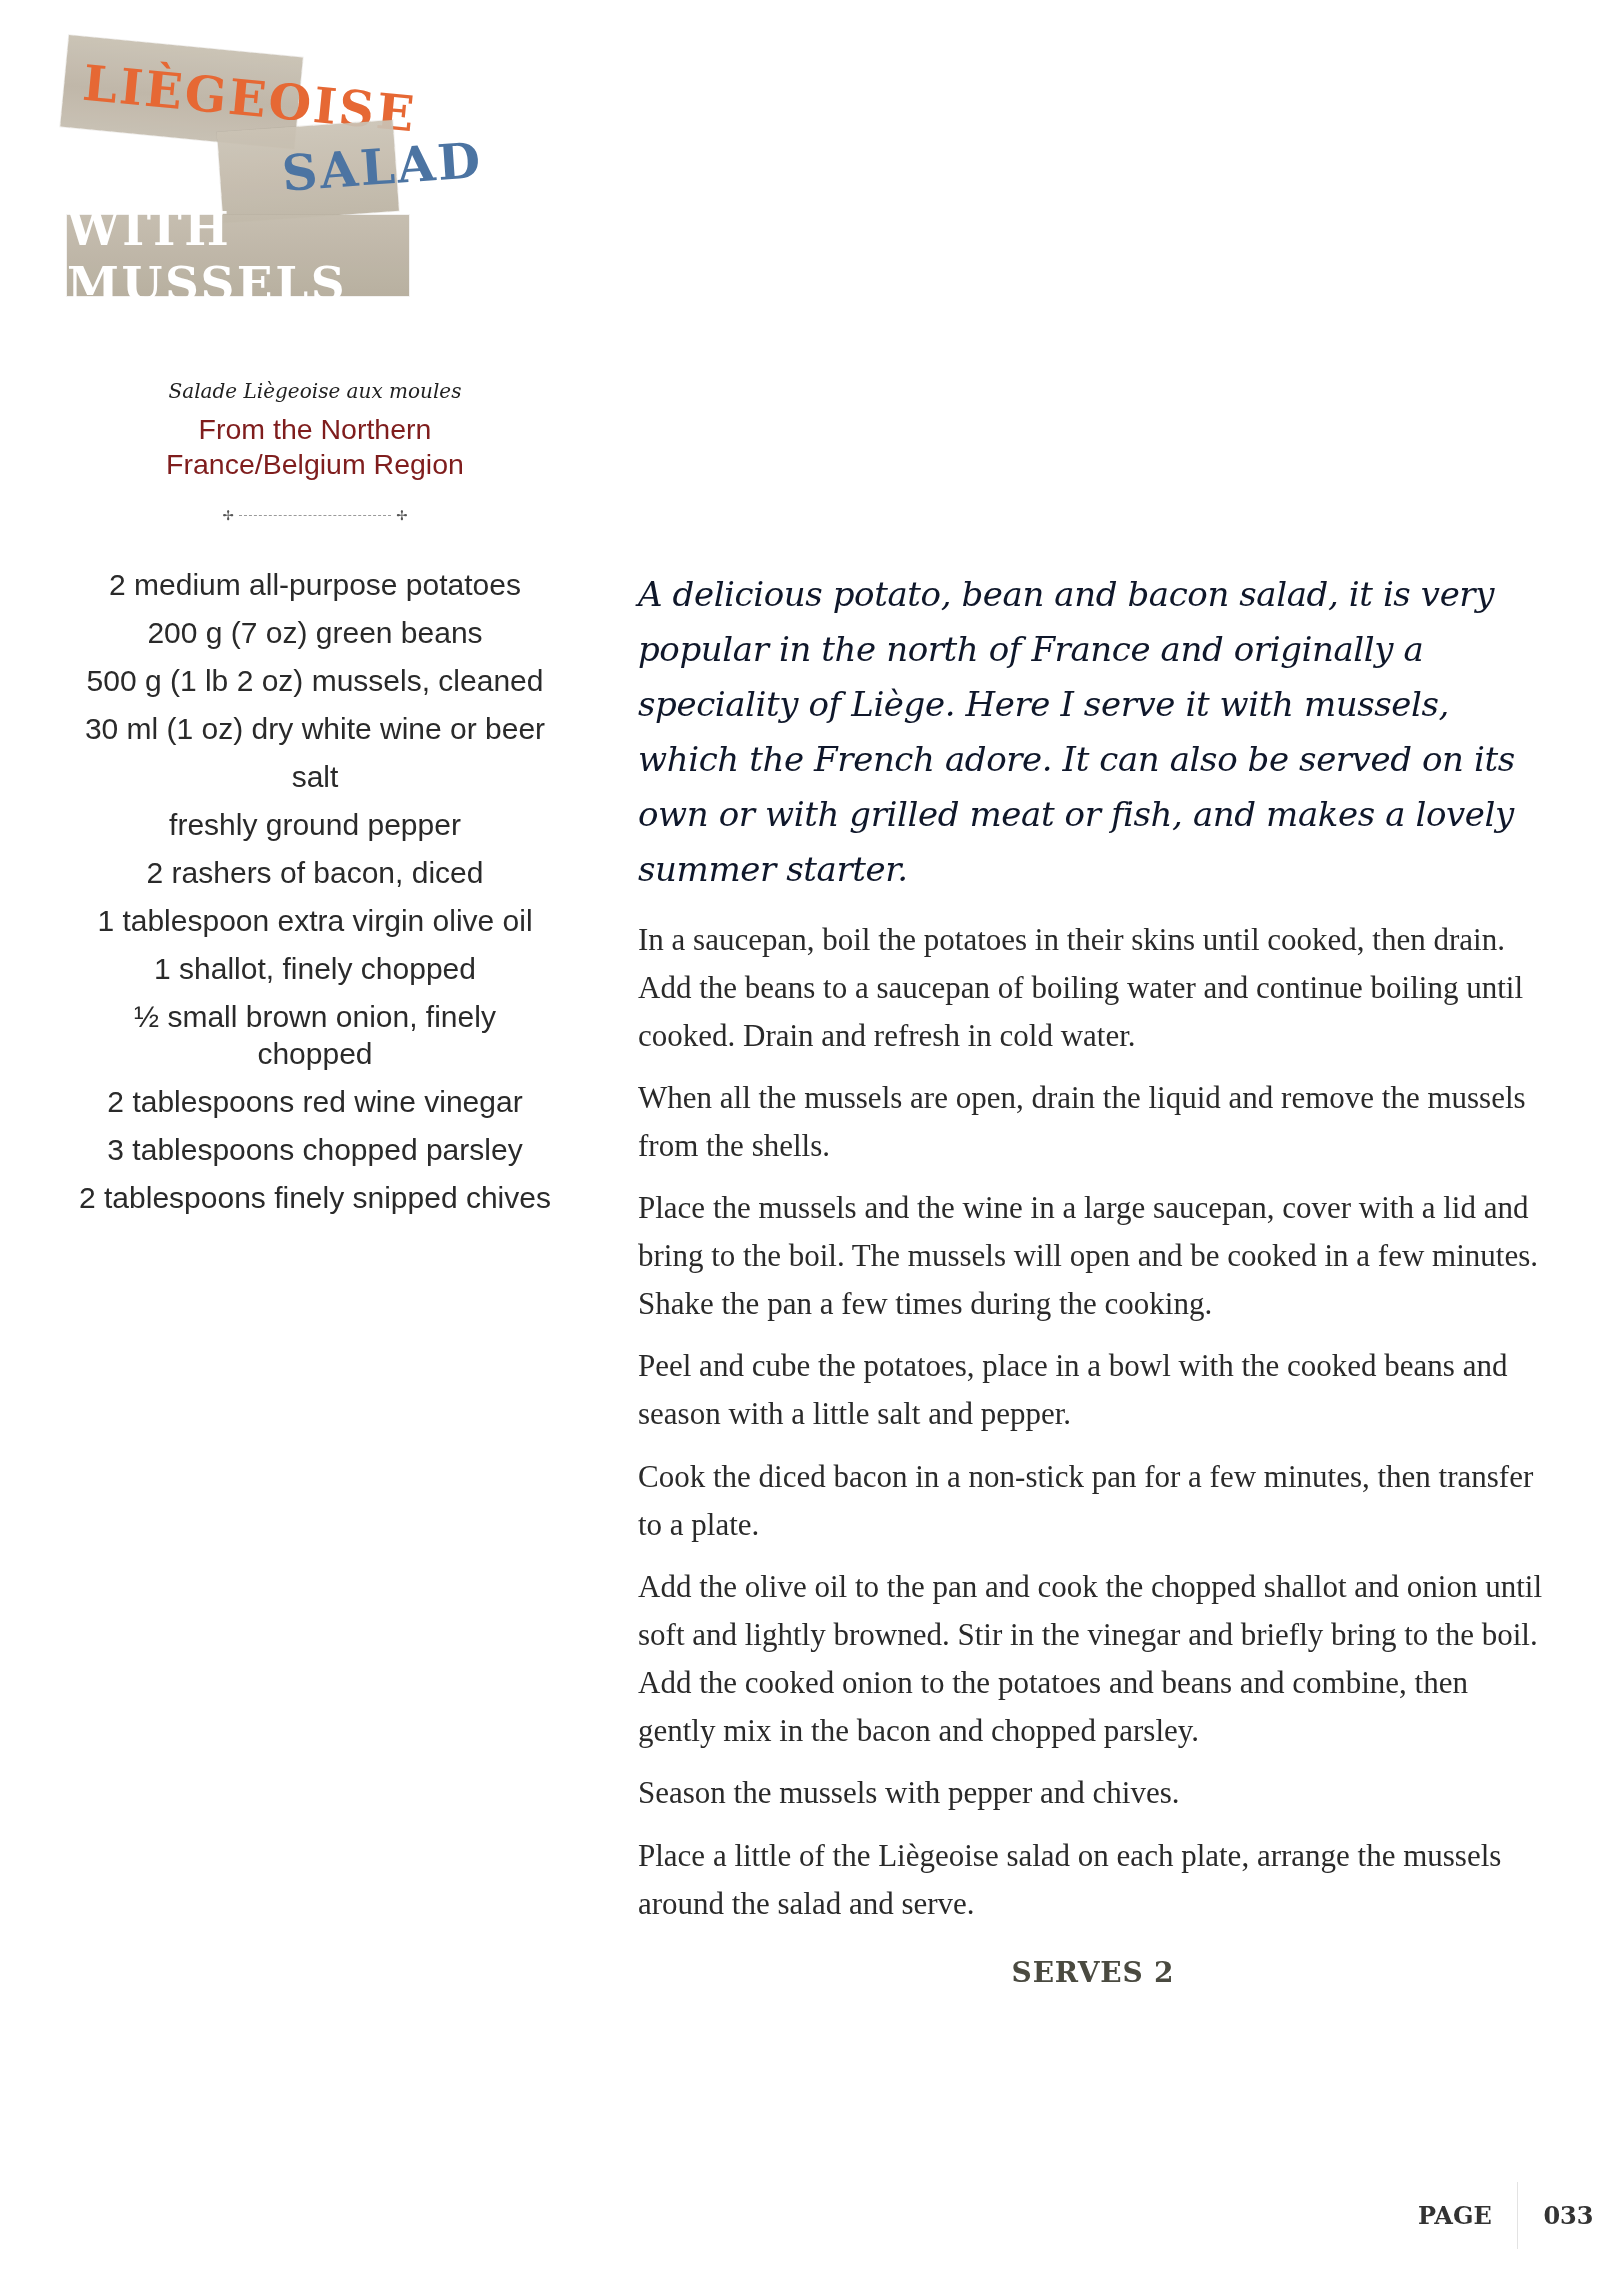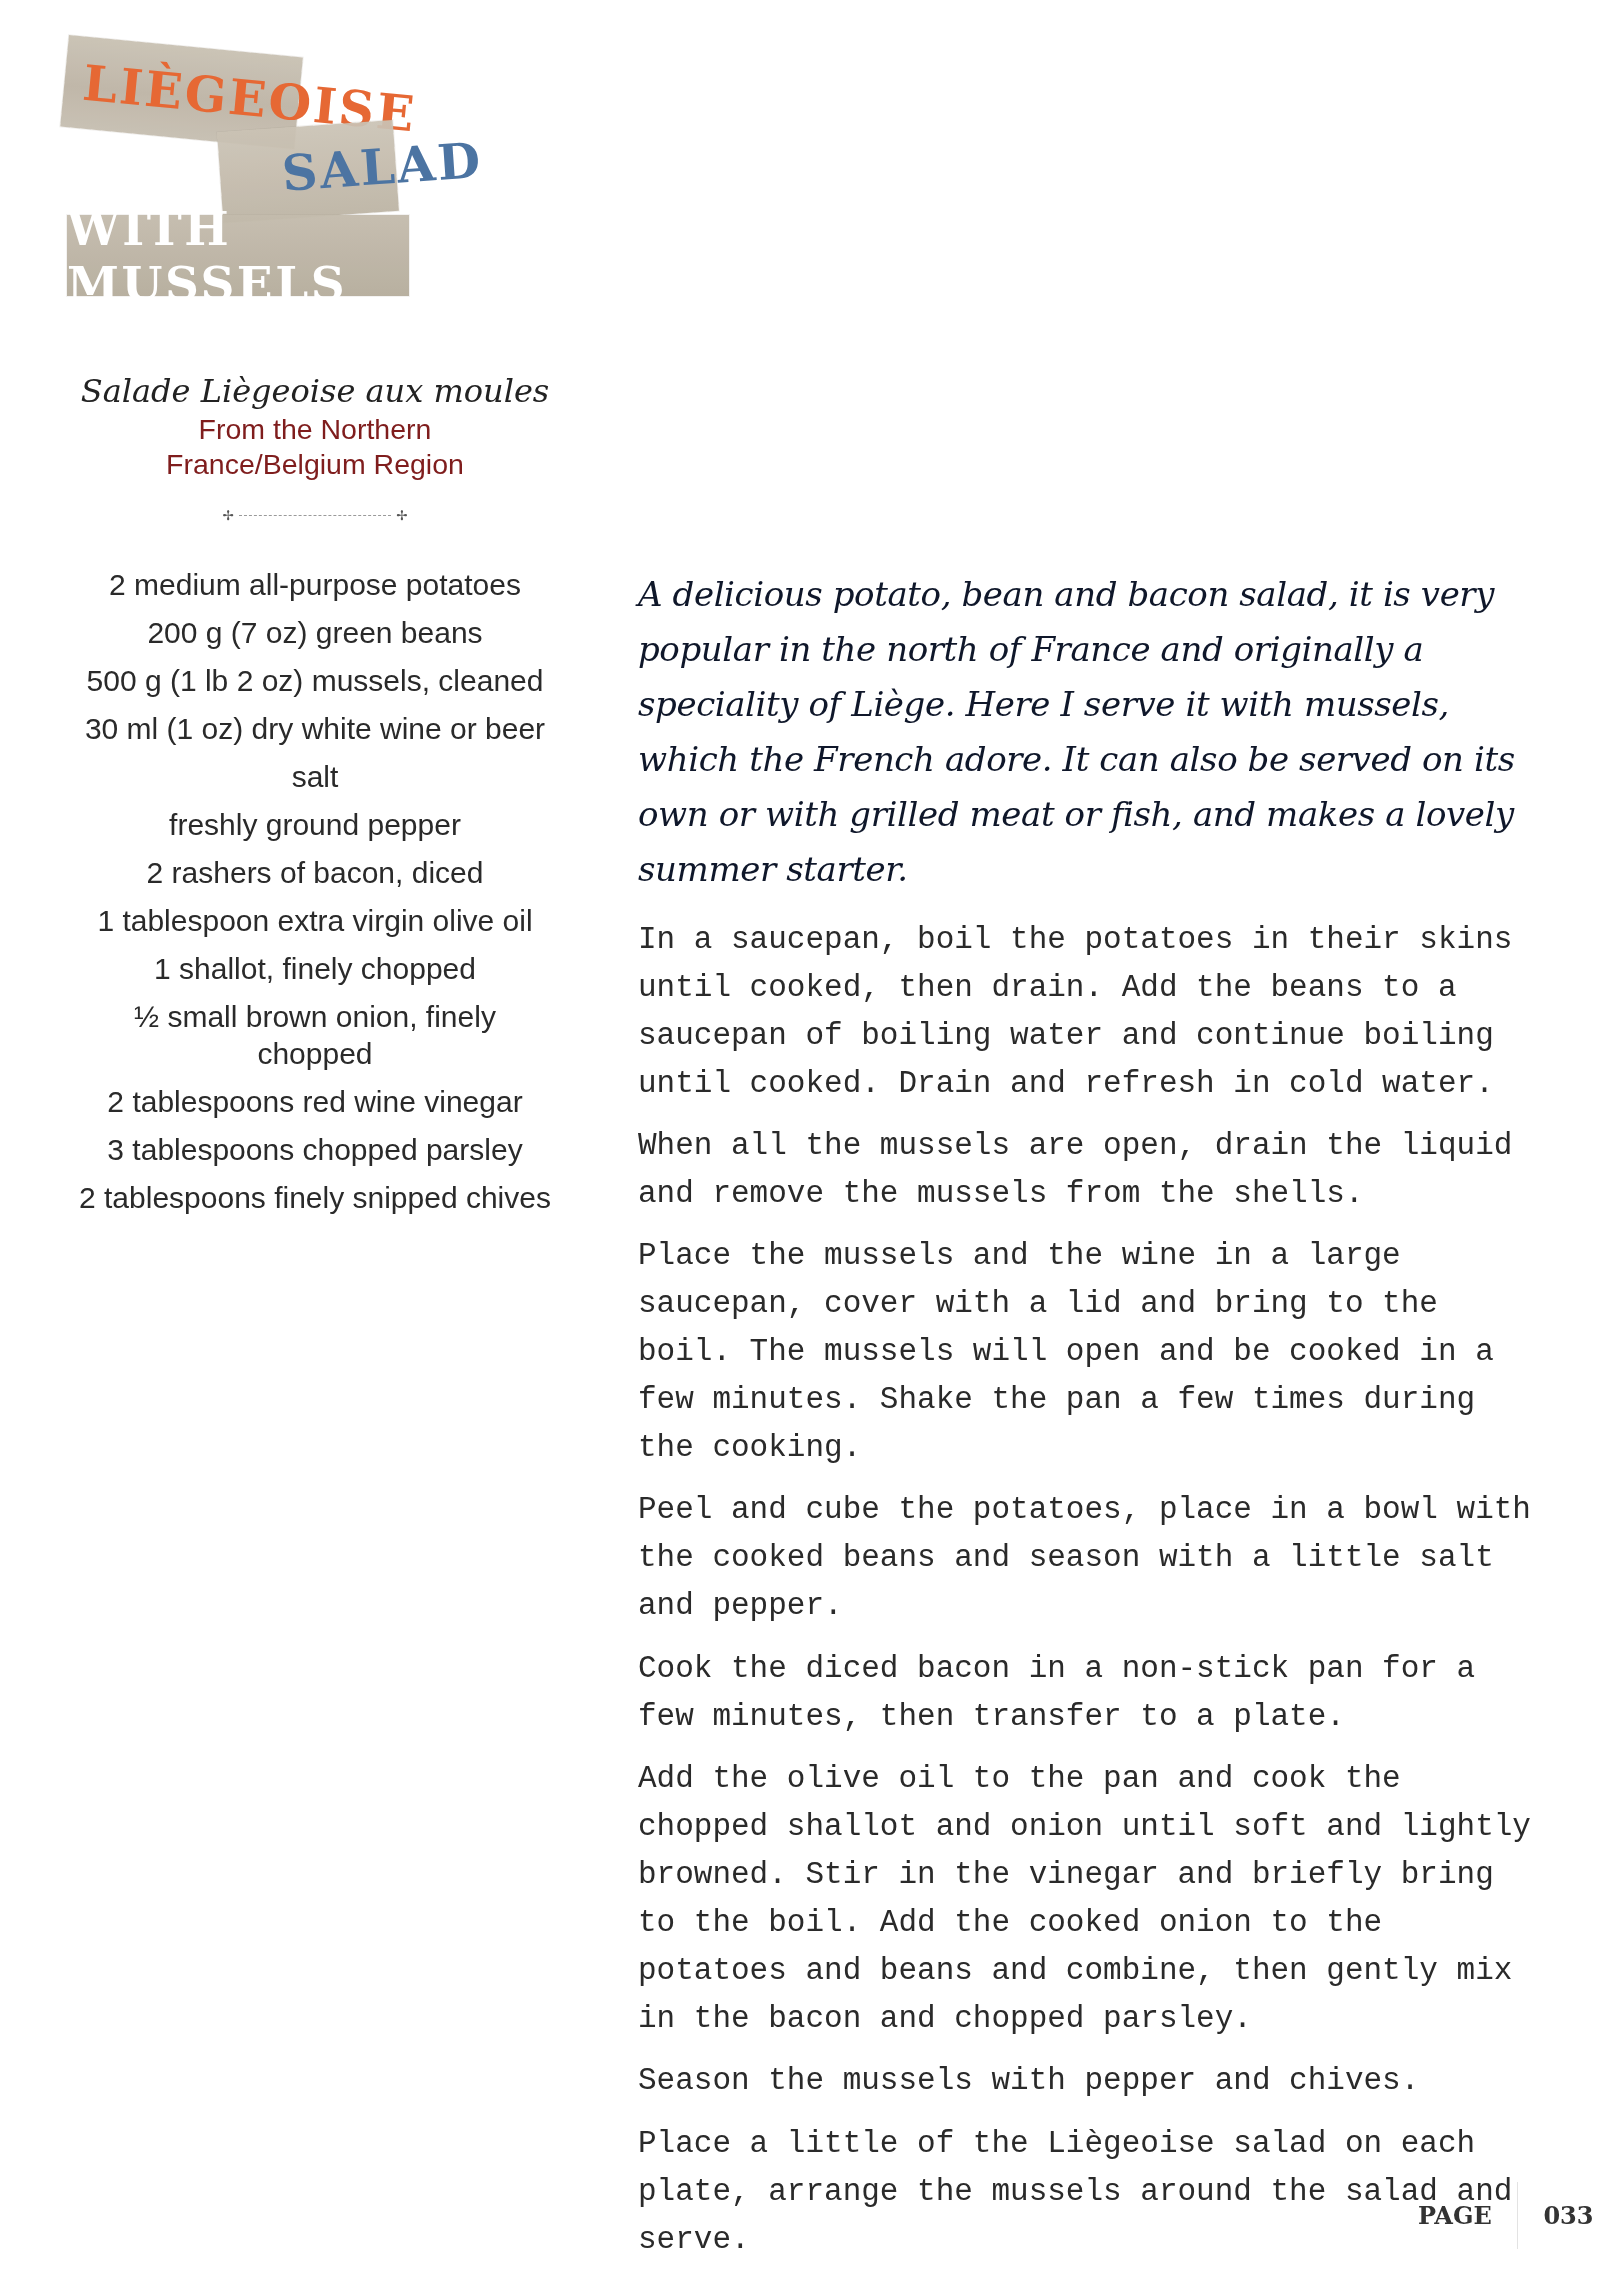--- a/index.html
+++ b/index.html
@@ -12,33 +12,33 @@
   .st1{left:69px;top:35px;width:235px;height:92px;transform:rotate(5.5deg);transform-origin:left top;
     color:#e5602a;font-size:49px;padding-left:18.5px;box-sizing:border-box;opacity:0.95;}
   .st2{left:220px;top:126px;width:176px;height:91px;transform:rotate(-4deg);
     color:#3f6a9c;font-size:49px;padding-left:62px;box-sizing:border-box;opacity:0.93;
     background:linear-gradient(180deg,#cbc3b5,#bcb3a3);}
   .st3{left:67px;top:215px;width:342px;height:81px;color:#ffffff;font-size:47px;
     justify-content:center;opacity:0.96;background:linear-gradient(180deg,#c4bcad,#b6ad9d);}
 
   
   .left-col{position:absolute;left:34px;top:373px;width:562px;text-align:center;}
-  .subtitle-fr{font-family:"DejaVu Serif","Liberation Serif",serif;font-style:italic;font-size:32px;color:#222;margin:0;line-height:37px;}
+  .subtitle-fr{font-family:"DejaVu Serif","Liberation Serif",serif;font-style:italic;font-size:20px;color:#222;margin:0;line-height:37px;}
   .region{font-family:"Liberation Sans",sans-serif;font-size:28.5px;color:#7f1d1d;line-height:35px;margin:1.7px 101px 0 101px;}
   .ornament{margin:25px auto 0 auto;width:185px;height:17px;display:flex;align-items:center;justify-content:space-between;
     font-family:"DejaVu Sans",sans-serif;font-size:13.4px;color:#555;}
   .ornament .line{flex:1;border-top:1.7px dashed #9a9a9a;margin:0 5px;}
   .ingredients{list-style:none;margin:42px 0 0 0;padding:0;font-family:"Liberation Sans",sans-serif;font-size:30px;
     color:#2a2a2a;line-height:37px;}
   .ingredients li{margin:0 0 11px 0;}
 
   
   .right-col{position:absolute;left:638px;top:567px;width:910px;}
   .intro{font-family:"DejaVu Serif","Liberation Serif",serif;font-style:italic;font-size:34px;line-height:55px;color:#0f172a;margin:0 0 18.5px 0;letter-spacing:-0.4px;}
-  .method p{font-family:Liberation Mono, monospace;font-size:31px;line-height:48px;color:#2a2a2a;margin:0 0 14.3px 0;}
+  .method p{font-family:Liberation Serif, serif;font-size:31px;line-height:48px;color:#2a2a2a;margin:0 0 14.3px 0;}
   .serves{font-family:"DejaVu Serif","Liberation Serif",serif;font-weight:bold;font-size:28px;color:#4a4a40;margin-top:28px;letter-spacing:0.8px;text-align:center;}
 
   
   .page-footer{position:absolute;left:1418px;top:2182px;display:flex;align-items:center;
     font-family:"DejaVu Serif","Liberation Serif",serif;font-weight:bold;font-size:24px;color:#333;}
   .page-footer .sep{width:1.7px;height:67px;background:#e3e3e3;margin:0 25px;}
 </style>
 </head>
 <body>
 

